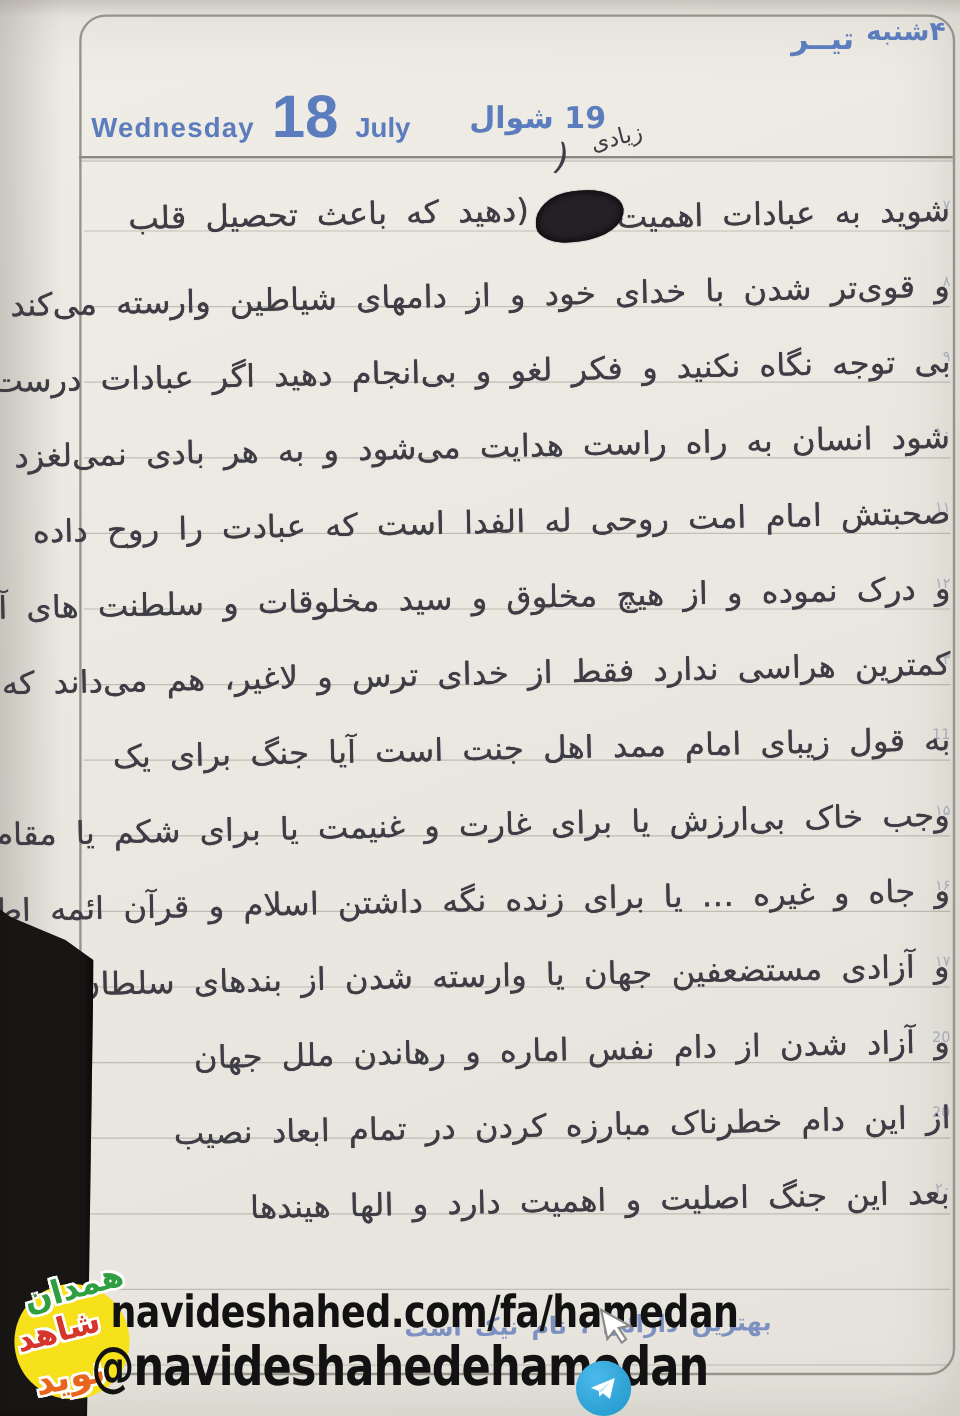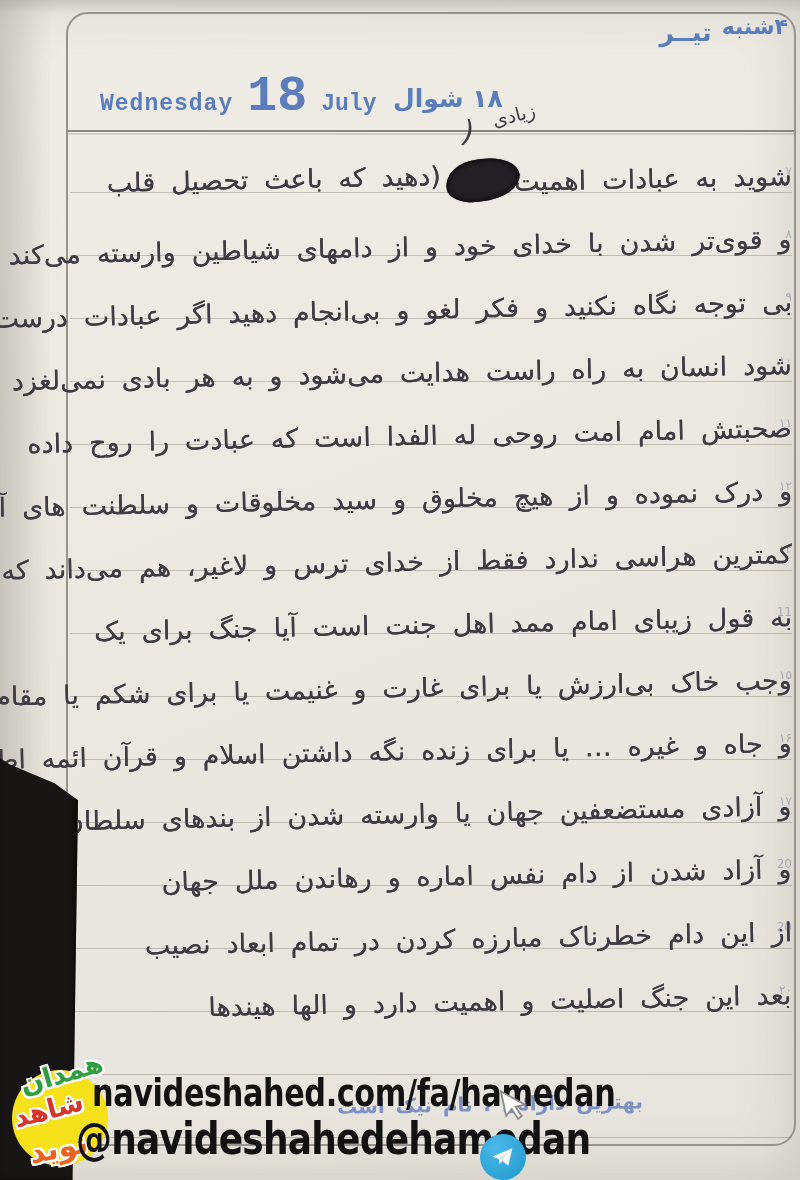--- a/index.html
+++ b/index.html
@@ -7,22 +7,22 @@
     background:linear-gradient(160deg,#f0ede7 0%,#eae7e0 55%,#e6e3dc 100%);
     font-family:"DejaVu Sans",sans-serif;box-shadow:inset 0 0 60px rgba(120,115,105,.25);}
   .scan::before{content:"";position:absolute;left:0;top:0;width:64px;height:100%;
     background:linear-gradient(90deg,rgba(150,146,138,.30),rgba(150,146,138,0) 80%);pointer-events:none;}
   .scan::after{content:"";position:absolute;left:0;top:0;width:100%;height:14px;
     background:linear-gradient(180deg,rgba(140,136,128,.28),rgba(140,136,128,0));pointer-events:none;}
 
   .page-frame{position:absolute;left:66px;top:12px;width:726px;height:1130px;
     border:2px solid #97948c;border-radius:22px;}
 
-  .hdr-en{position:absolute;left:100px;top:28px;display:flex;align-items:baseline;gap:14px;
-    color:#5b7cbd;font-family:Liberation Mono, monospace;font-weight:bold;}
+  .hdr-en{position:absolute;left:76px;top:28px;display:flex;align-items:baseline;gap:14px;
+    color:#5b7cbd;font-family:Liberation Sans, sans-serif;font-weight:bold;}
   .hdr-en .wd{font-size:23px;letter-spacing:1px;}
   .hdr-en .dd{font-size:50px;margin-top:40px;}
   .hdr-en .mo{font-size:23px;}
 
   .hdr-fa{position:absolute;right:12px;top:4px;direction:rtl;display:flex;align-items:center;
     color:#5b7cbd;font-weight:bold;}
   .hdr-fa .fwd{font-size:22px;margin-left:10px;margin-top:1px;}
   .hdr-fa .fdd{font-size:76px;line-height:1;margin-left:10px;}
   .hdr-fa .fmo{font-size:25px;margin-top:14px;}
 
@@ -84,21 +84,21 @@
     <span class="wd">Wednesday</span>
     <span class="dd">18</span>
     <span class="mo">July</span>
   </div>
 
   <div class="hdr-fa">
     <span class="fwd">۴شنبه</span>
     <span class="fmo">تیــر</span>
   </div>
 
-  <div class="hijri">۱۸ شوال</div>
+  <div class="hijri">19 شوال</div>
 
   <div class="hdr-sep"></div>
 
   <div class="writing">
     <div class="hw-row">
       <span class="hour">۷</span>
       <span class="hw">شوید به عبادات اهمیت</span>
       <span class="scribble"></span>
       <span class="hw">(دهید که باعث تحصیل قلب</span>
       <span class="insertion">زیادی</span>

